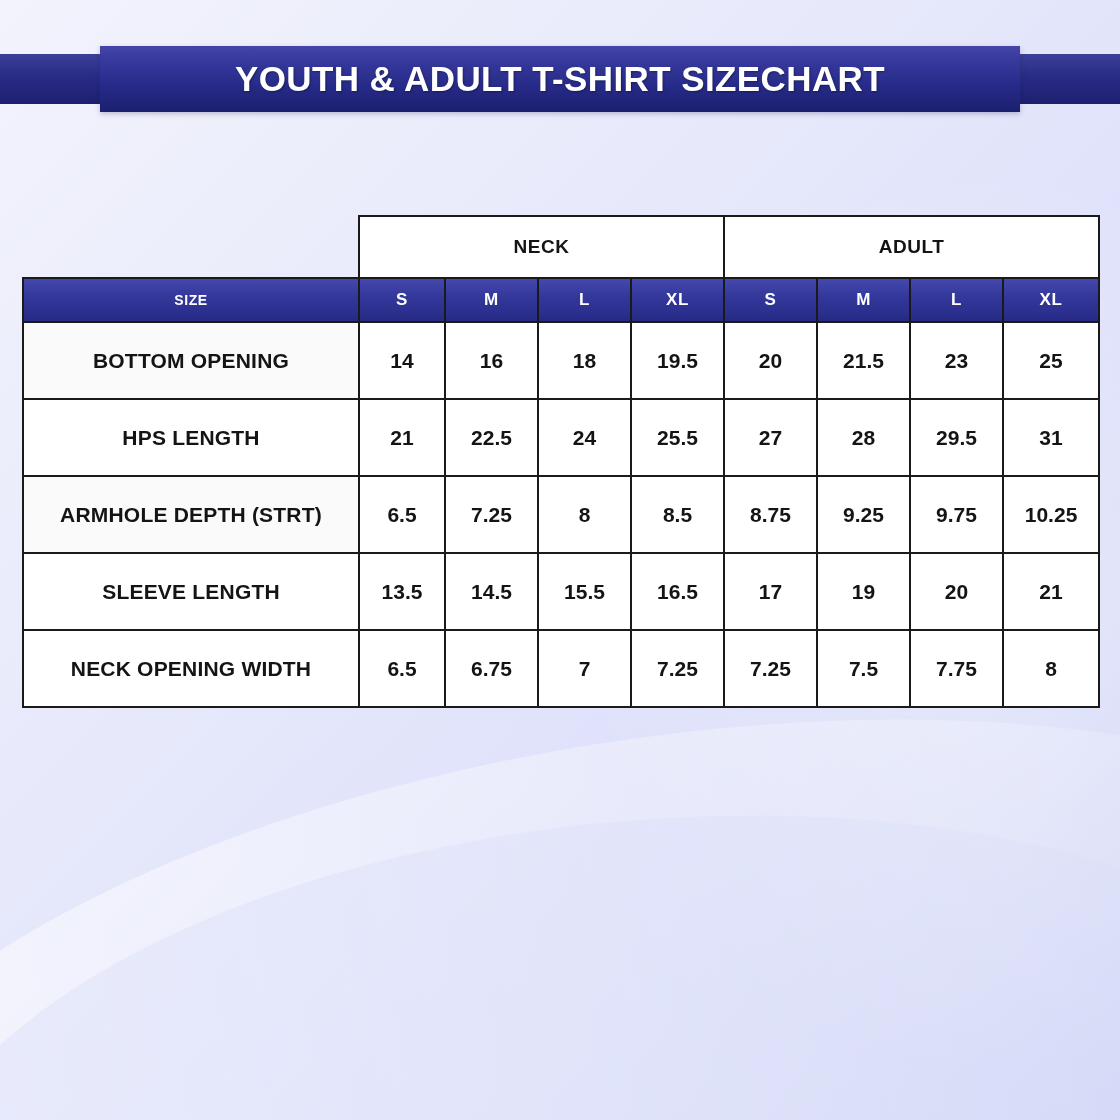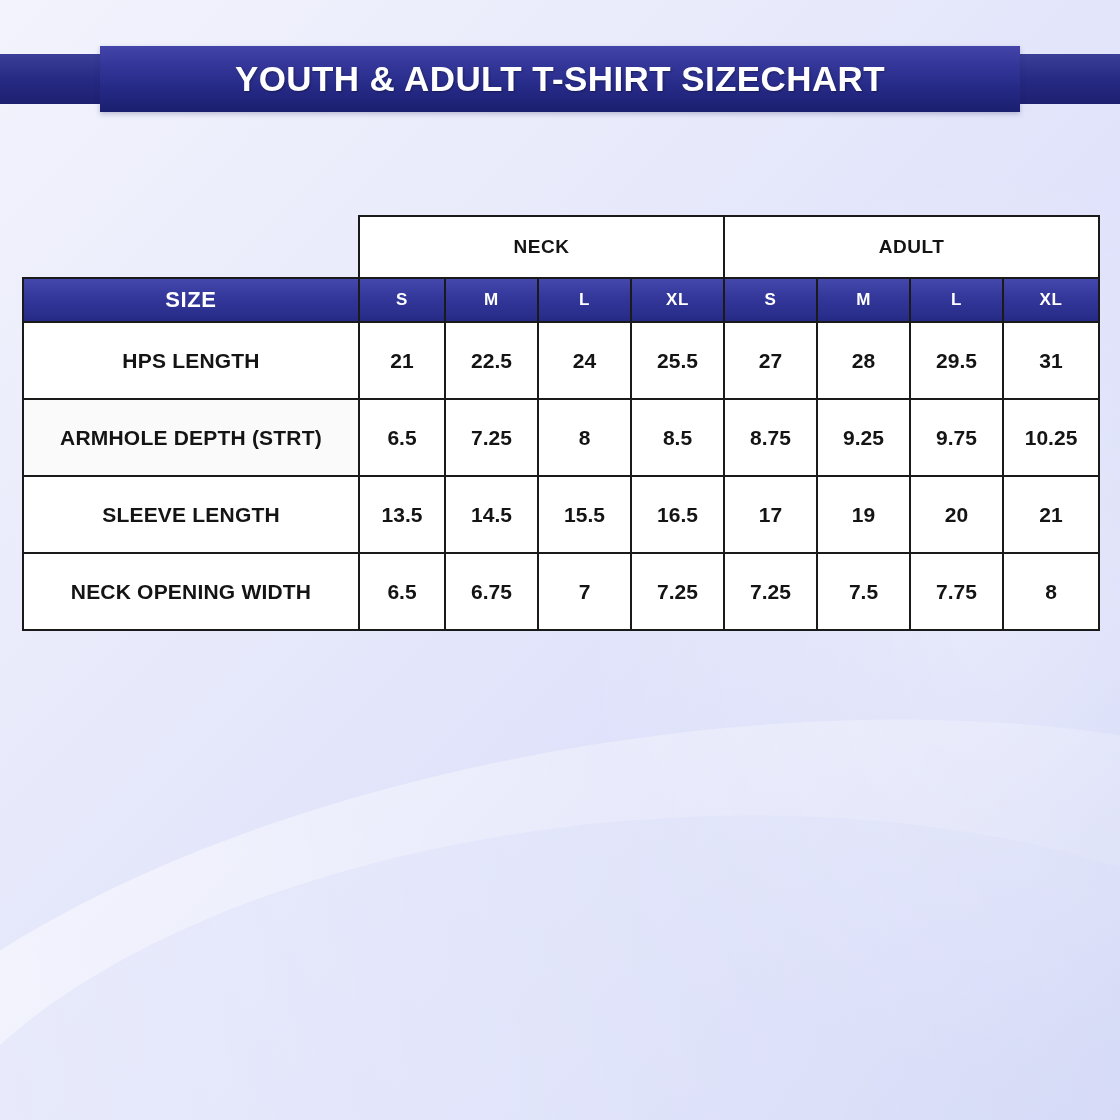--- a/index.html
+++ b/index.html
@@ -125,21 +125,21 @@
   }
   
   tr.size-row td {
     height: 40px;
     background: linear-gradient(180deg, #4447ab 0%, #33379a 45%, #262a86 100%);
     color: #ffffff;
     font-size: 17px;
     letter-spacing: 0.6px;
   }
   tr.size-row td.label-cell {
-    font-size: 22px;
+    font-size: 14px;
   }
   
   tr.data-row td {
     height: 73px;
     font-size: 21px;
   }
   td.label-cell {
     font-size: 21px;
     letter-spacing: 0.2px;
     background: #ffffff;
@@ -191,20 +191,31 @@
         <td>M</td>
         <td>L</td>
         <td>XL</td>
         <td>S</td>
         <td>M</td>
         <td>L</td>
         <td>XL</td>
       </tr>
 
 
+      <tr class="data-row alt">
+        <td class="label-cell">BOTTOM OPENING</td>
+        <td class="value-cell">14</td>
+        <td class="value-cell">16</td>
+        <td class="value-cell">18</td>
+        <td class="value-cell">19.5</td>
+        <td class="value-cell">20</td>
+        <td class="value-cell">21.5</td>
+        <td class="value-cell">23</td>
+        <td class="value-cell">25</td>
+      </tr>
 
       <tr class="data-row">
         <td class="label-cell">HPS LENGTH</td>
         <td class="value-cell">21</td>
         <td class="value-cell">22.5</td>
         <td class="value-cell">24</td>
         <td class="value-cell">25.5</td>
         <td class="value-cell">27</td>
         <td class="value-cell">28</td>
         <td class="value-cell">29.5</td>

